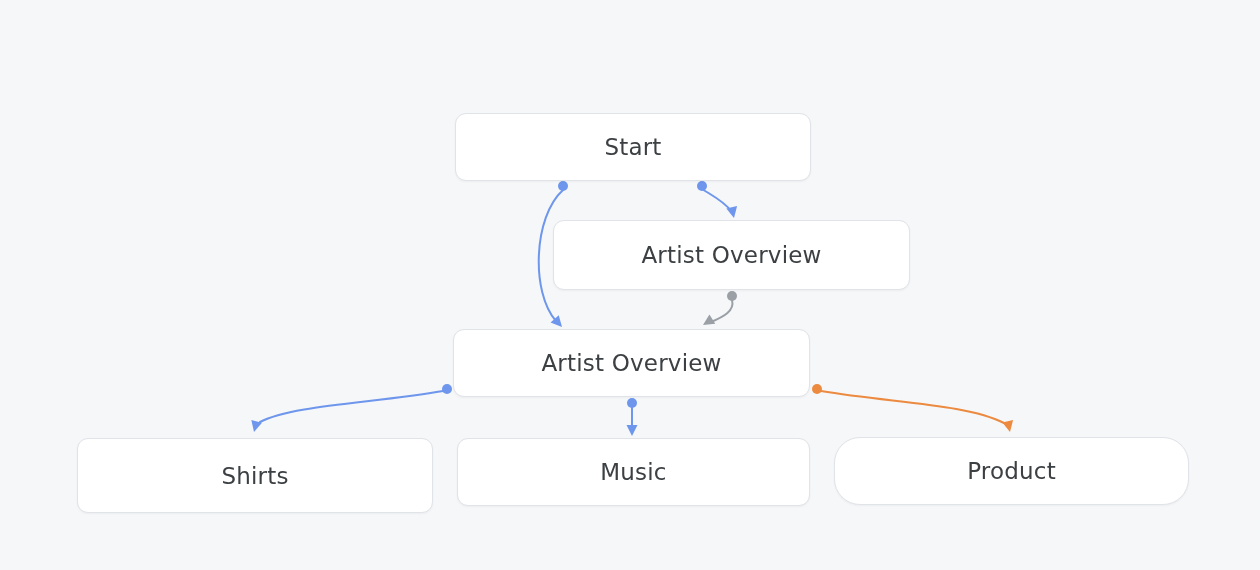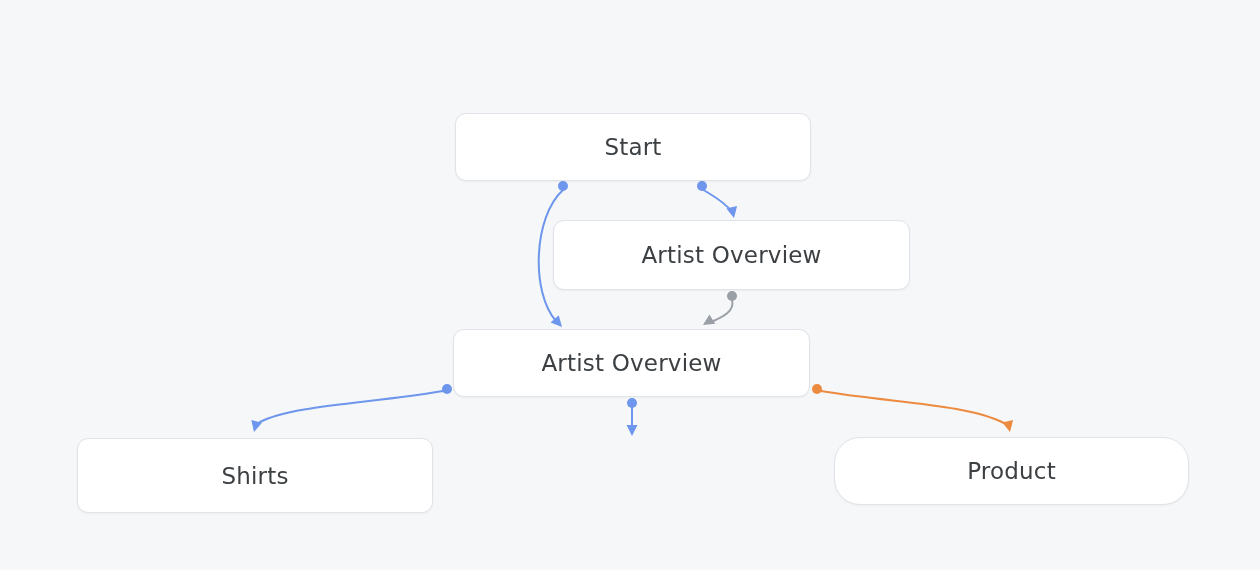--- a/index.html
+++ b/index.html
@@ -107,18 +107,21 @@
   </div>
 
   <div class="node node-product-overview">
     <span class="node-label">Artist Overview</span>
   </div>
 
   <div class="node node-shirts">
     <span class="node-label">Shirts</span>
   </div>
 
+  <div class="node node-music">
+    <span class="node-label">Music</span>
+  </div>
 
   <div class="node node-product">
     <span class="node-label">Product</span>
   </div>
 
 </div>
 
 </body></html>

